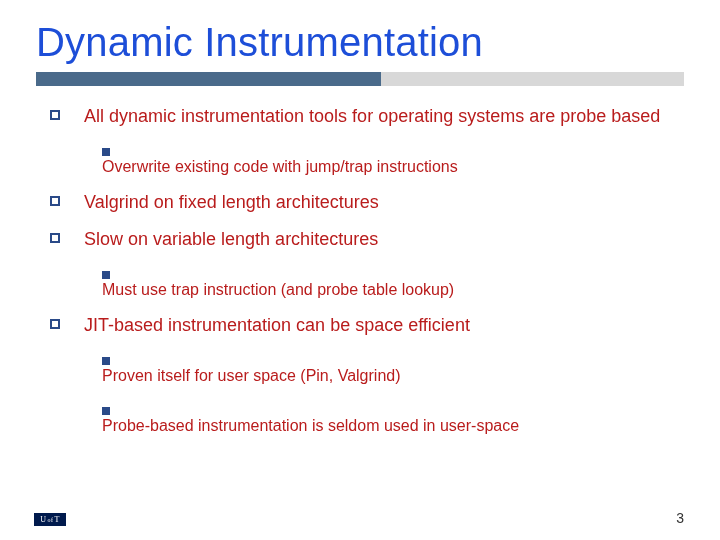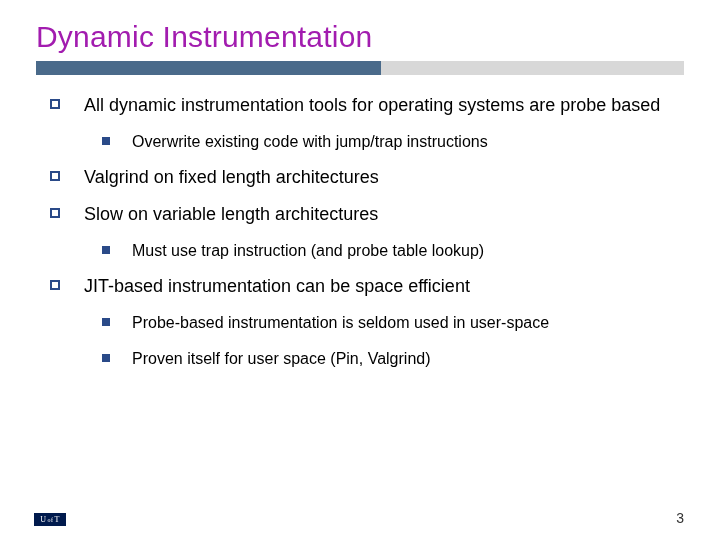--- a/index.html
+++ b/index.html
@@ -8,42 +8,42 @@
     height: 540px;
     background: #ffffff;
     font-family: Verdana, Geneva, sans-serif;
     position: relative;
     overflow: hidden;
   }
   .title-area {
     padding: 20px 0 0 36px;
   }
   .title {
-    font-size: 30px;
-    color: #a21caf;
+    font-size: 40px;
+    color: #1d4ed8;
     font-weight: normal;
     letter-spacing: 0.2px;
   }
   .underline-block {
     margin-top: 7px;
     display: flex;
     height: 14px;
     width: 648px;
   }
   .underline-left {
     width: 345px;
     background: #4a6a8a;
   }
   .underline-right {
     flex: 1;
     background: #d8d8d8;
   }
   .content {
     padding: 19px 50px 0 50px;
-    color: #000000;
+    color: #b91c1c;
   }
   .lvl1 {
     display: flex;
     margin-bottom: 13px;
   }
   .lvl1 .bullet {
     width: 10px;
     height: 10px;
     border: 2px solid #2a4a88;
     margin-top: 5px;
@@ -51,20 +51,21 @@
     flex-shrink: 0;
   }
   .lvl1 .text {
     font-size: 18px;
     line-height: 1.32;
   }
   .lvl2 {
     display: flex;
     margin-left: 52px;
     margin-bottom: 14px;
+    flex-direction: column;
   }
   .lvl2 .bullet {
     width: 8px;
     height: 8px;
     background: #2a4a88;
     margin-top: 6px;
     margin-right: 22px;
     flex-shrink: 0;
   }
   .lvl2 .text {
@@ -143,26 +144,26 @@
     <div class="text">Must use trap instruction (and probe table lookup)</div>
   </div>
 
   <div class="lvl1">
     <div class="bullet"></div>
     <div class="text">JIT-based instrumentation can be space efficient</div>
   </div>
 
   <div class="lvl2">
     <div class="bullet"></div>
-    <div class="text">Probe-based instrumentation is seldom used in user-space</div>
+    <div class="text">Proven itself for user space (Pin, Valgrind)</div>
   </div>
 
   <div class="lvl2">
     <div class="bullet"></div>
-    <div class="text">Proven itself for user space (Pin, Valgrind)</div>
+    <div class="text">Probe-based instrumentation is seldom used in user-space</div>
   </div>
 
 </div>
 
 <div class="footer">
   <div class="logo">U<span class="of">of</span>T</div>
   <div class="pagenum">3</div>
 </div>
 
 </body></html>

